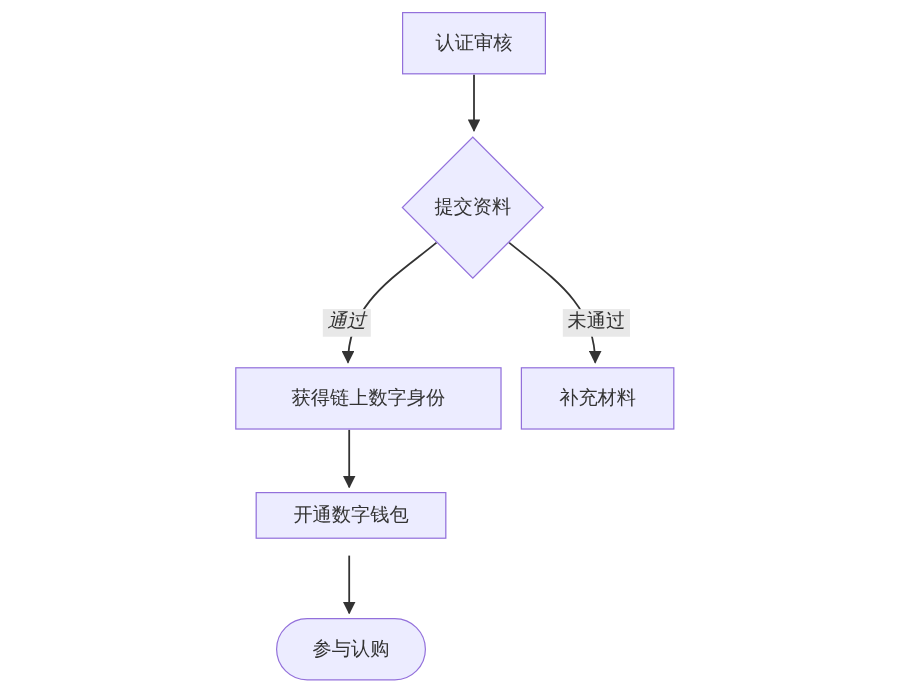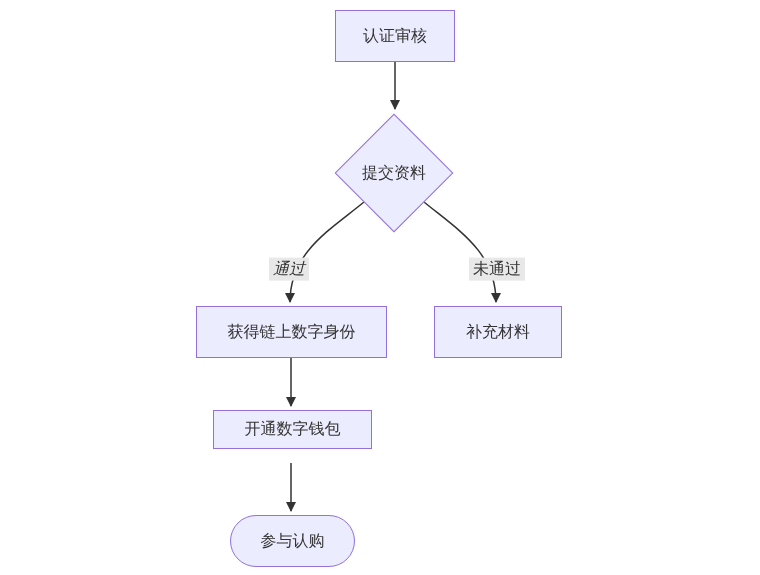--- a/index.html
+++ b/index.html
@@ -93,21 +93,21 @@
   <div class="node" style="left:335px; top:10px; width:120px; height:52px;">
     <span>认证审核</span>
   </div>
 
   <div class="diamond" style="left:352px; top:131px; width:84px; height:84px;"></div>
   <span class="diamond-label" style="left:394px; top:173px;">提交资料</span>
 
   <span class="edge-label" style="left:289px; top:269px;font-style:italic;">通过</span>
   <span class="edge-label" style="left:497px; top:269px;">未通过</span>
 
-  <div class="node" style="left:196px; top:306px; width:191px; height:52px;">
+  <div class="node" style="left:196px; top:306px; width:222px; height:52px;">
     <span>获得链上数字身份</span>
   </div>
 
   <div class="node" style="left:434px; top:306px; width:128px; height:52px;">
     <span>补充材料</span>
   </div>
 
   <div class="node" style="left:213px; top:410px; width:159px; height:39px;">
     <span>开通数字钱包</span>
   </div>

